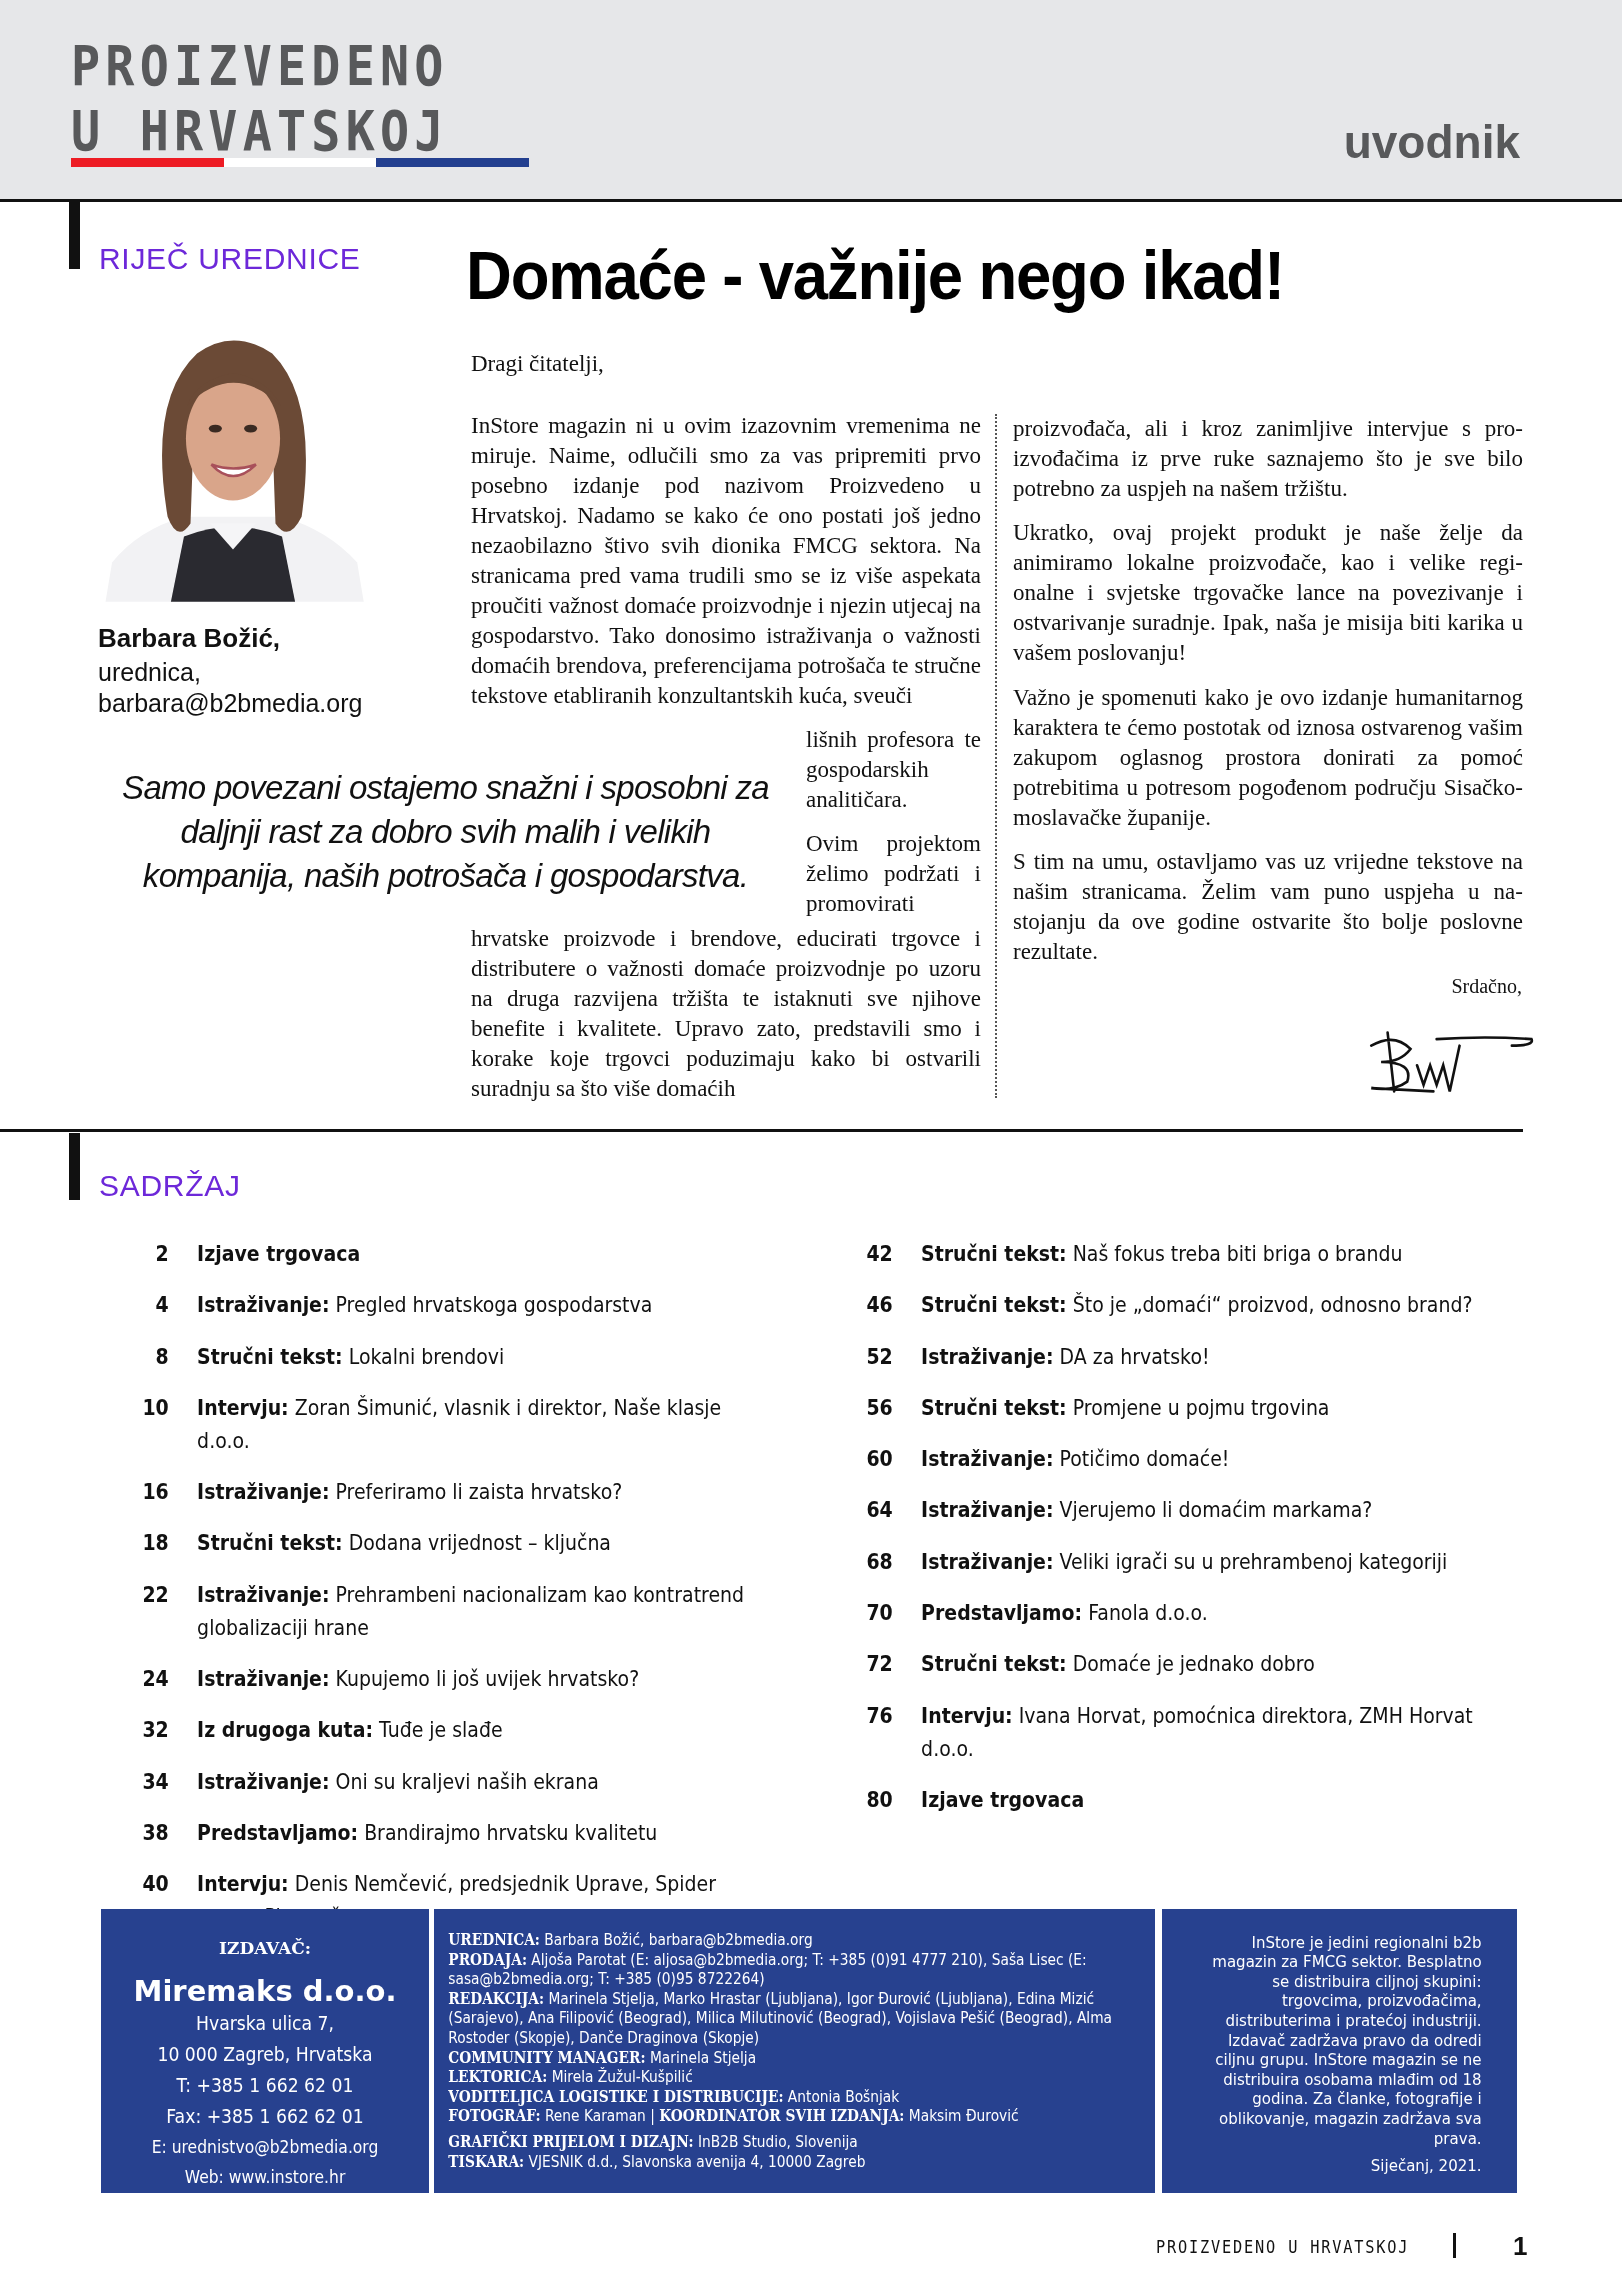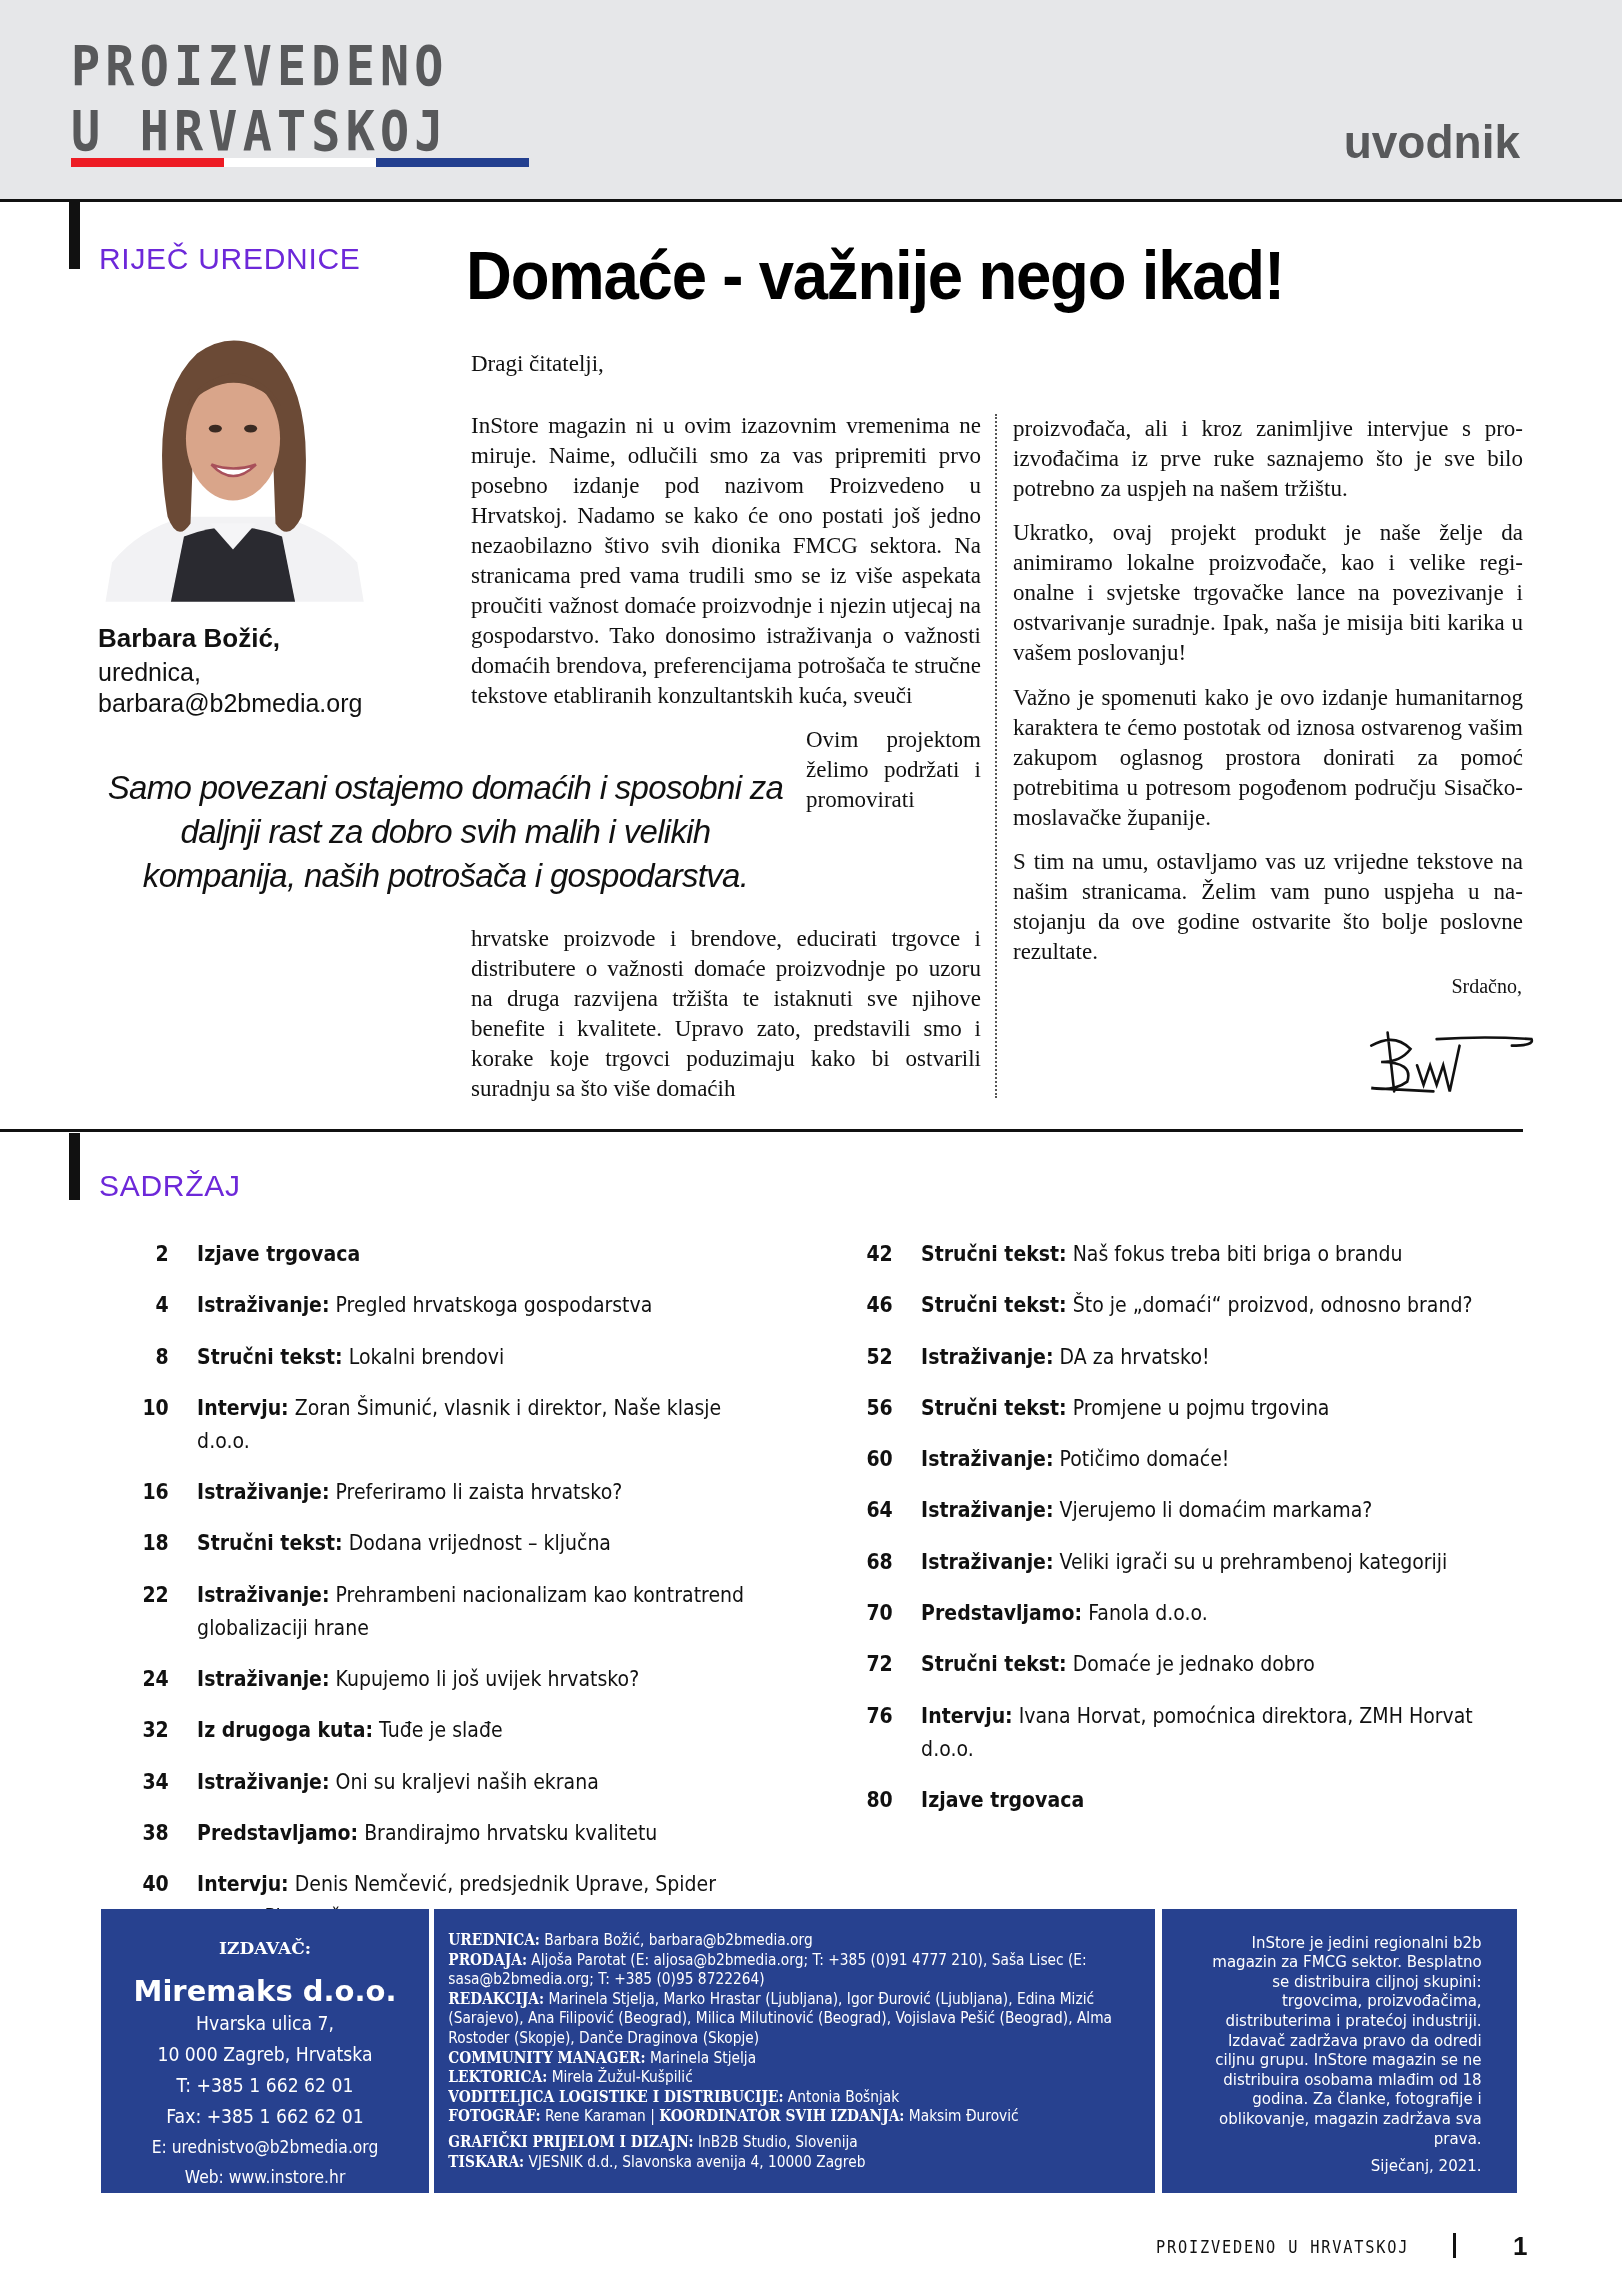--- a/index.html
+++ b/index.html
@@ -100,27 +100,28 @@
     <ellipse cx="232" cy="195" rx="10" ry="6" fill="#3a2a22"></ellipse>
     <path d="M172 250 Q205 285 240 250 Q205 262 172 250 Z" fill="#ffffff" stroke="#a8505a" stroke-width="4"></path>
   </svg>
 </div>
 <div class="abs editor-name">Barbara Božić,</div>
 <div class="abs editor-role">
   <div>urednica,</div>
   <div>barbara@b2bmedia.org</div>
 </div>
 
-<div class="abs pullquote">Samo povezani ostajemo domaćih i sposobni za daljnji rast za dobro svih malih i velikih kompanija, naših potrošača i gospodarstva.</div>
+<div class="abs pullquote">Samo povezani ostajemo snažni i sposobni za daljnji rast za dobro svih malih i velikih kompanija, naših potrošača i gospodarstva.</div>
 
 <div class="abs greeting">Dragi čitatelji,</div>
 <div class="abs body-text col1a">
   <p>InStore magazin ni u ovim izazovnim vremeni­ma ne miruje. Naime, odlučili smo za vas pri­premiti prvo posebno izdanje pod nazivom Pro­izvedeno u Hrvatskoj. Nadamo se kako će ono postati još jedno nezaobilazno štivo svih dionika FMCG sektora. Na stranicama pred vama trudili smo se iz više aspekata proučiti važnost doma­će proizvodnje i njezin utjecaj na gospodarstvo. Tako donosimo istraživanja o važnosti domaćih brendova, preferencijama potrošača te stručne tekstove etabliranih konzultantskih kuća, sveuči­</p>
 </div>
 <div class="abs body-text col1b">
+  <p>lišnih profesora te gospodarskih analitičara.</p>
   <p style="margin-bottom:0">Ovim projektom želimo podrža­ti i promovirati</p>
 </div>
 <div class="abs body-text col1c">
   <p>hrvatske proizvode i brendove, educirati trgov­ce i distributere o važnosti domaće proizvodnje po uzoru na druga razvijena tržišta te istaknu­ti sve njihove benefite i kvalitete. Upravo zato, predstavili smo i korake koje trgovci poduzimaju kako bi ostvarili suradnju sa što više domaćih</p>
 </div>
 <div class="abs col-divider"></div>
 <div class="abs body-text col2">
   <p>proizvođača, ali i kroz zanimljive intervjue s pro­izvođačima iz prve ruke saznajemo što je sve bilo potrebno za uspjeh na našem tržištu.</p>
   <p>Ukratko, ovaj projekt produkt je naše želje da animiramo lokalne proizvođače, kao i velike regi­onalne i svjetske trgovačke lance na povezivanje i ostvarivanje suradnje. Ipak, naša je misija biti karika u vašem poslovanju!</p>
   <p>Važno je spomenuti kako je ovo izdanje humanitar­nog karaktera te ćemo postotak od iznosa ostvare­nog vašim zakupom oglasnog prostora donirati za pomoć potrebitima u potresom pogođenom po­dručju Sisačko-moslavačke županije.</p>

